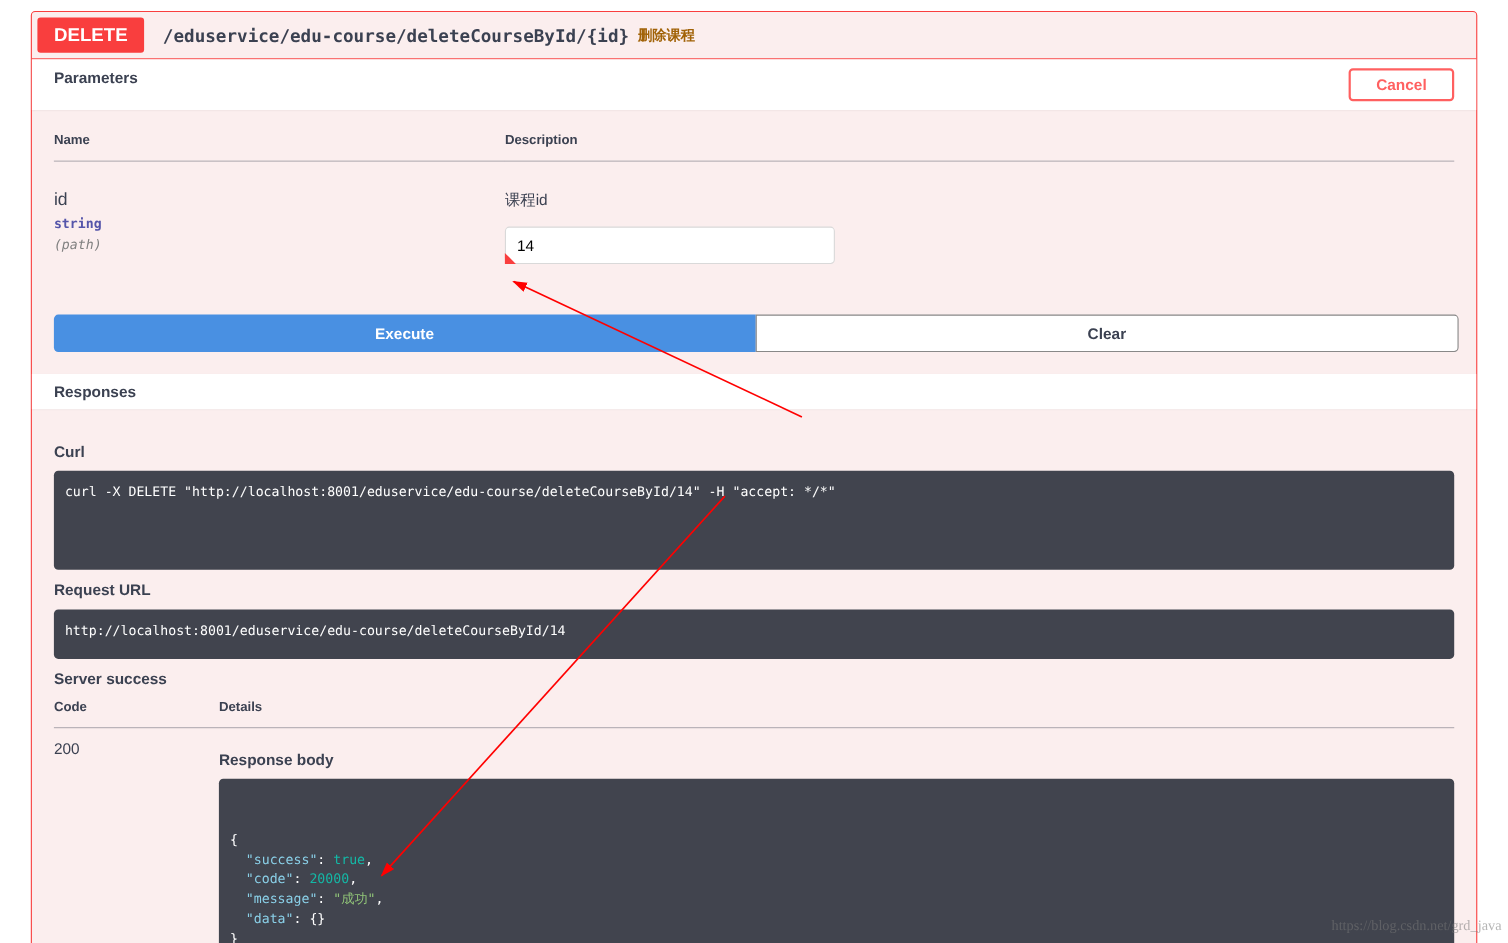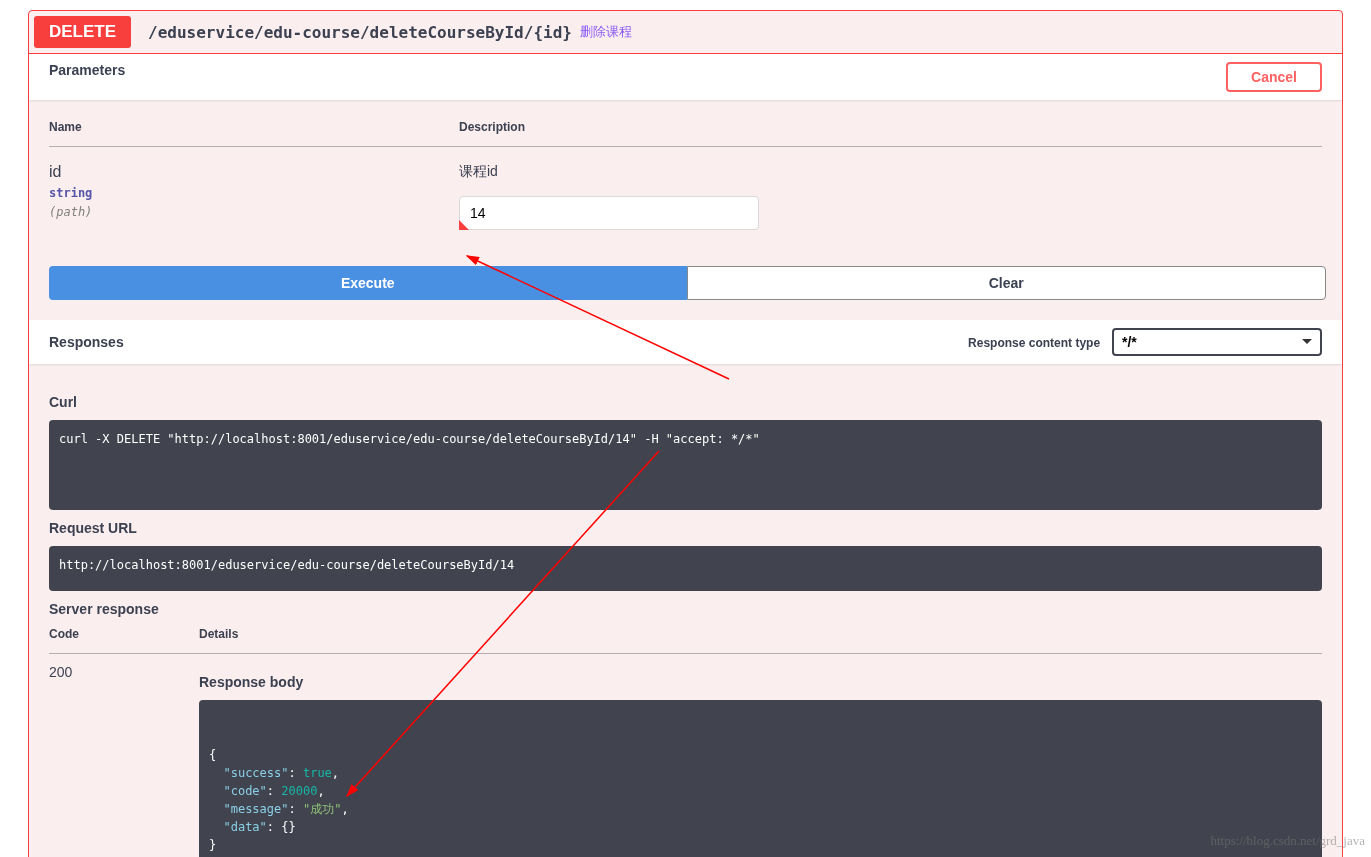--- a/index.html
+++ b/index.html
@@ -1,28 +1,28 @@
 <!DOCTYPE html>
 <html><head>
 <meta charset="utf-8">
 <style>
 * { box-sizing: border-box; margin: 0; padding: 0; }
 body { font-family: -apple-system, BlinkMacSystemFont, "Segoe UI", sans-serif; font-size: 14px; color: #3b4151; background: #fff; }
 .opblock { border: 1px solid #f93e3e; border-radius: 4px; margin: 10px 28px; background: #fbeeee; }
 .opblock-summary { display: flex; align-items: center; padding: 5px; border-bottom: 1px solid #f93e3e; cursor: pointer; }
 .method-badge { background: #f93e3e; color: #fff; font-weight: 700; font-size: 17px; padding: 6px 15px; border-radius: 3px; min-width: 80px; text-align: center; }
 .path { font-family: "Consolas", monospace; font-size: 16px; color: #3b4151; margin-left: 17px; font-weight: 600; }
-.summary-desc { font-size: 13px; color: #8b5cf6; margin-left: 8px; }
+.summary-desc { font-size: 13px; color: #a16207; margin-left: 8px; font-weight: bold; }
 .section-header { display: flex; align-items: flex-start; justify-content: space-between; padding: 8px 20px; background: #fff; box-shadow: 0 1px 2px rgba(0,0,0,.1); }
 .section-header h4 { font-size: 14px; font-weight: 700; color: #3b4151; }
 .cancel-btn { background: transparent; border: 2px solid #ff6060; color: #ff6060; font-weight: 700; font-size: 14px; padding: 5px 23px; border-radius: 4px; cursor: pointer; }
 .params-body { padding: 20px; }
 .params-table { width: 100%; border-collapse: collapse; }
 .params-table th { text-align: left; font-size: 12px; font-weight: 700; padding: 0 0 12px 0; border-bottom: 1px solid rgba(59,65,81,.2); }
-.params-table td { padding: 16px 0; vertical-align: top; }
+.params-table td { padding: 26px 0; vertical-align: top; }
 .col-name { width: 410px; }
 .param-name { font-size: 16px; font-weight: 400; color: #3b4151; }
 .param-type { font-family: "Consolas", monospace; font-size: 12px; color: #55a; padding: 5px 0; font-weight: 600; }
 .param-in { font-family: "Consolas", monospace; font-size: 12px; color: #808080; font-style: italic; }
 .param-desc { font-size: 14px; color: #3b4151; margin-bottom: 15px; }
 .param-input { width: 300px; padding: 8px 10px; border: 1px solid #d9d9d9; border-radius: 4px; font-size: 14px; background: #fff; }
 .input-wrap { position: relative; display: inline-block; }
 .req-marker { position: absolute; left: 0; bottom: 0; width: 0; height: 0; border-style: solid; border-width: 10px 0 0 10px; border-color: transparent transparent transparent #f93e3e; }
 .btn-row { display: flex; padding: 0 16px 20px 20px; gap: 0; }
 .execute-btn { flex: 1; background: #4990e2; color: #fff; border: none; font-weight: 700; font-size: 14px; padding: 8px 0; border-radius: 4px 0 0 4px; cursor: pointer; }
@@ -91,38 +91,30 @@
     </table>
   </div>
 
   <div class="btn-row">
     <button class="execute-btn">Execute</button>
     <button class="clear-btn">Clear</button>
   </div>
 
   <div class="responses-header">
     <div class="left">Responses</div>
-    <div>
-      <span class="content-type-label">Response content type</span>
-      <span class="select-wrap">
-        <select class="content-type-select">
-          <option>*/*</option>
-        </select>
-      </span>
-    </div>
   </div>
 
   <div class="responses-body">
     <h4 class="resp-h">Curl</h4>
     <div class="code-block tall">curl -X DELETE "http://localhost:8001/eduservice/edu-course/deleteCourseById/14" -H "accept: */*"</div>
 
     <h4 class="resp-h">Request URL</h4>
     <div class="code-block">http://localhost:8001/eduservice/edu-course/deleteCourseById/14</div>
 
-    <h4 class="resp-h">Server response</h4>
+    <h4 class="resp-h">Server success</h4>
     <table class="resp-table">
       <thead>
         <tr>
           <th class="col-code">Code</th>
           <th>Details</th>
         </tr>
       </thead>
       <tbody>
         <tr>
           <td class="col-code">200</td>

